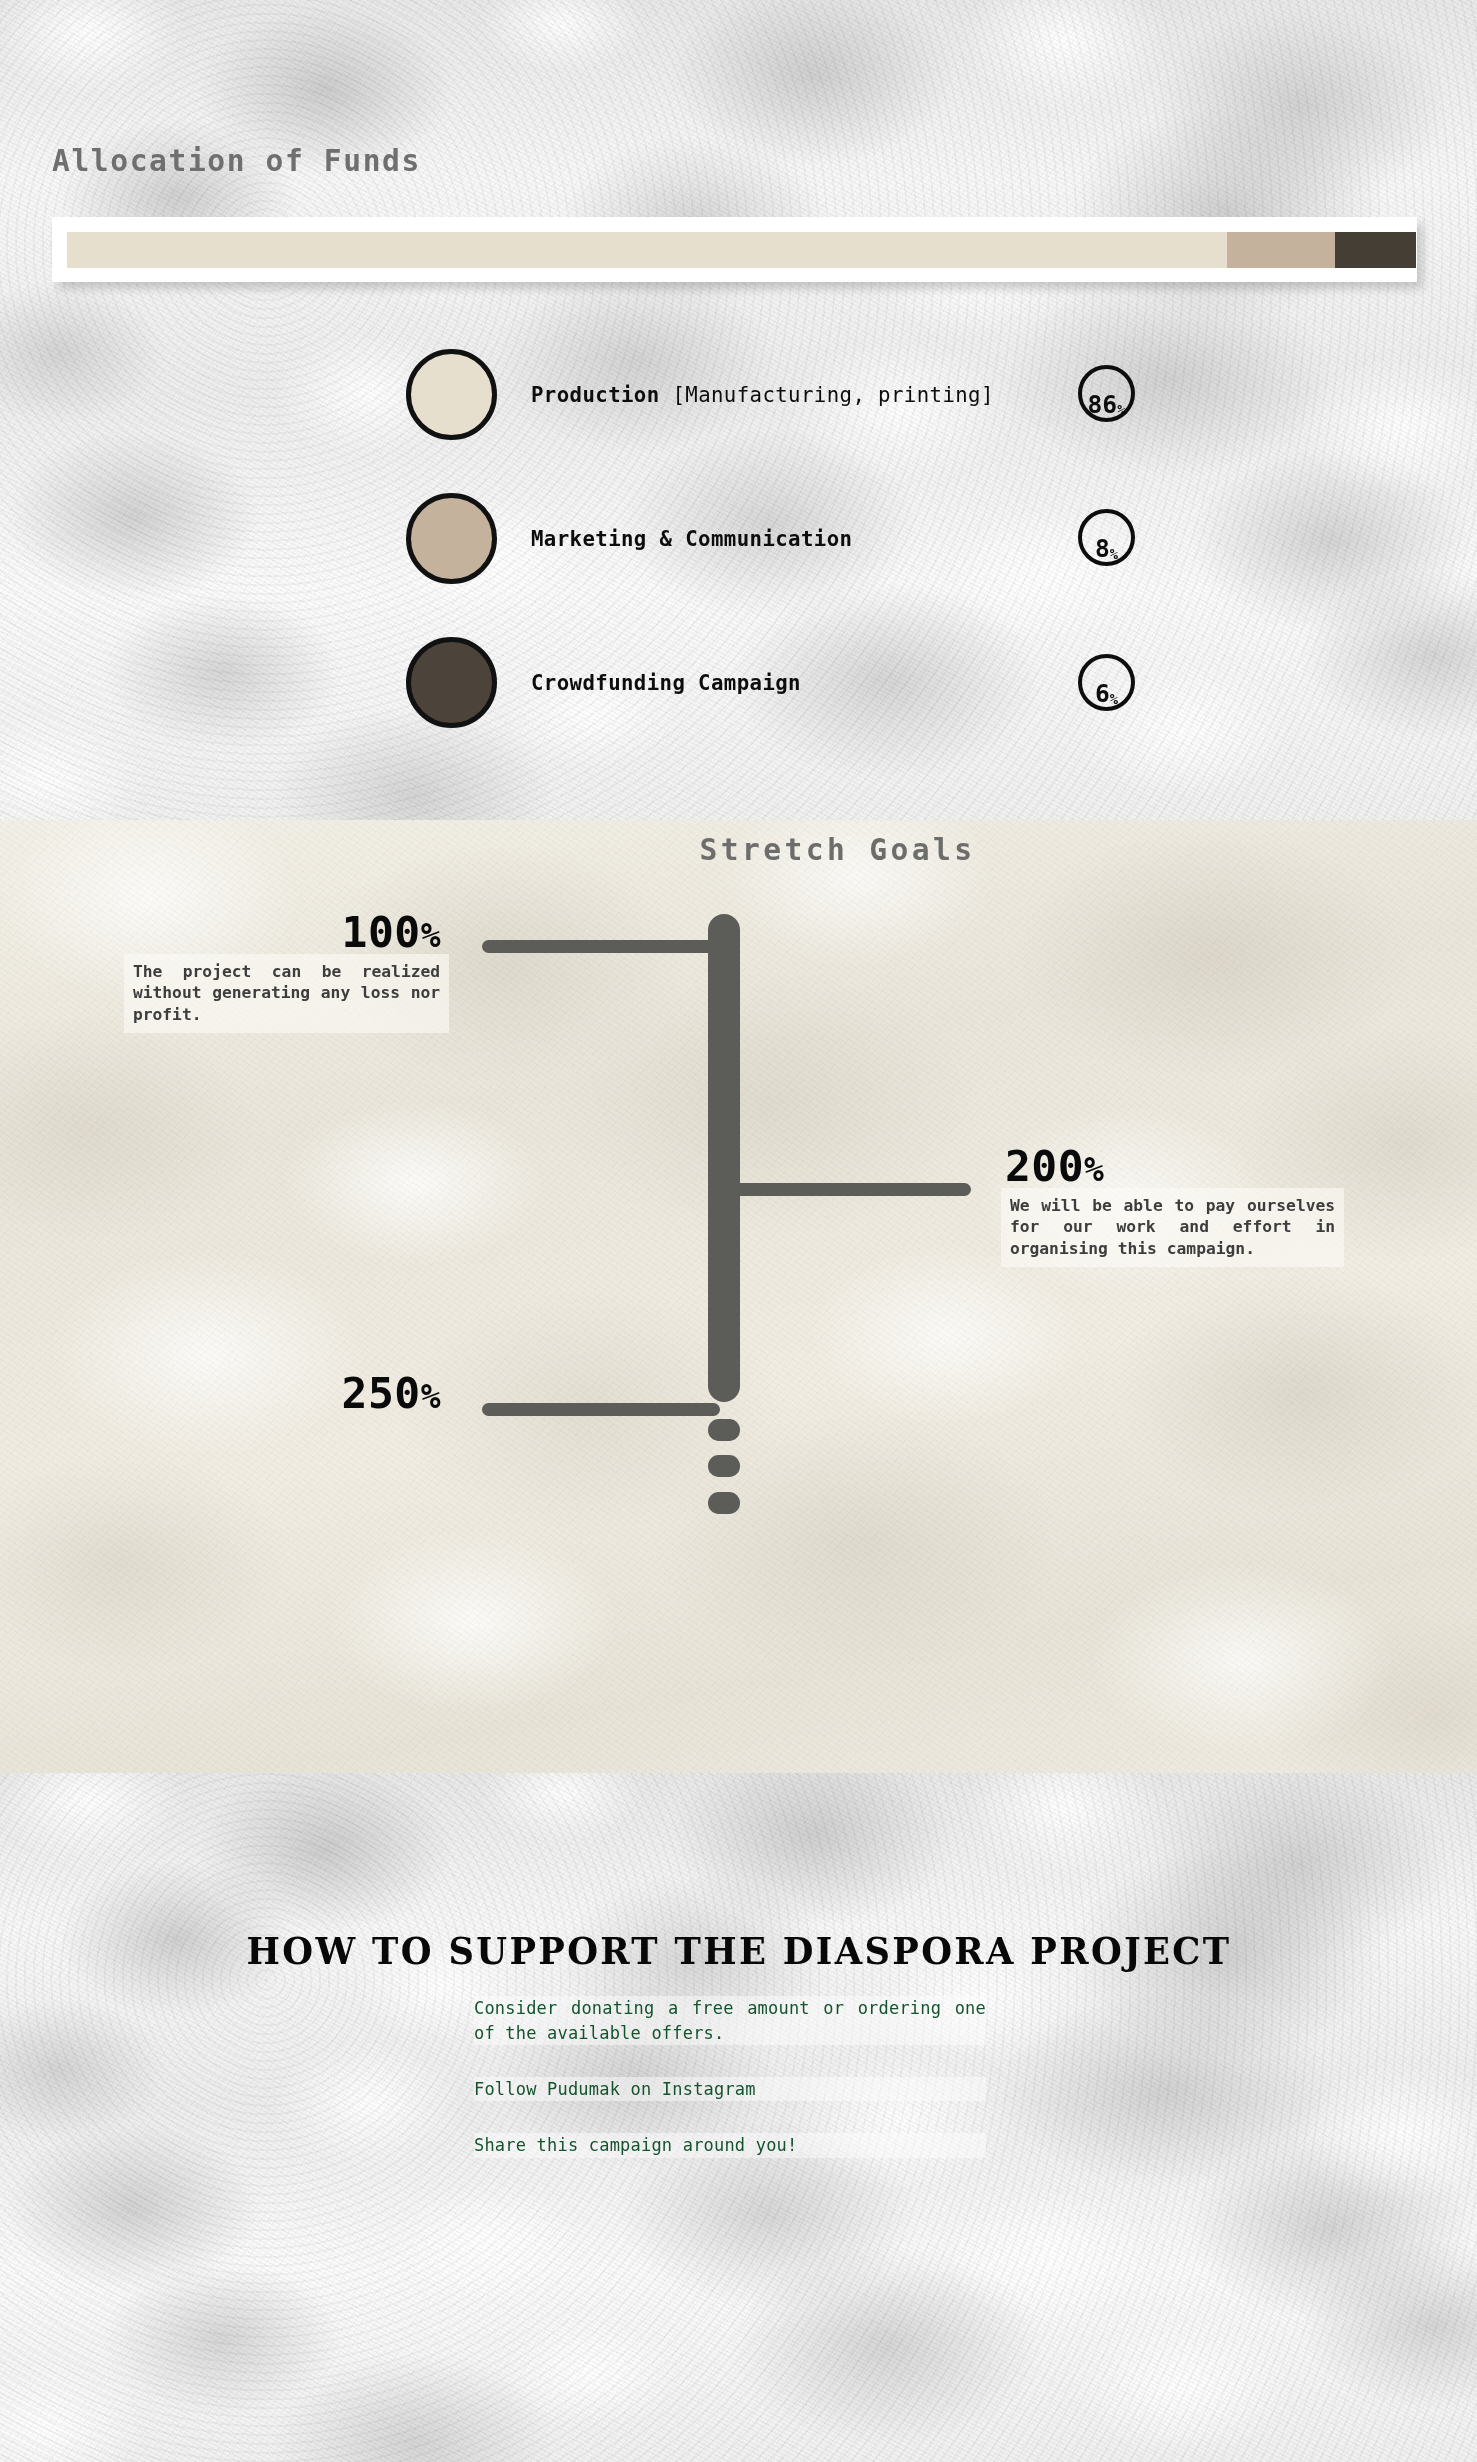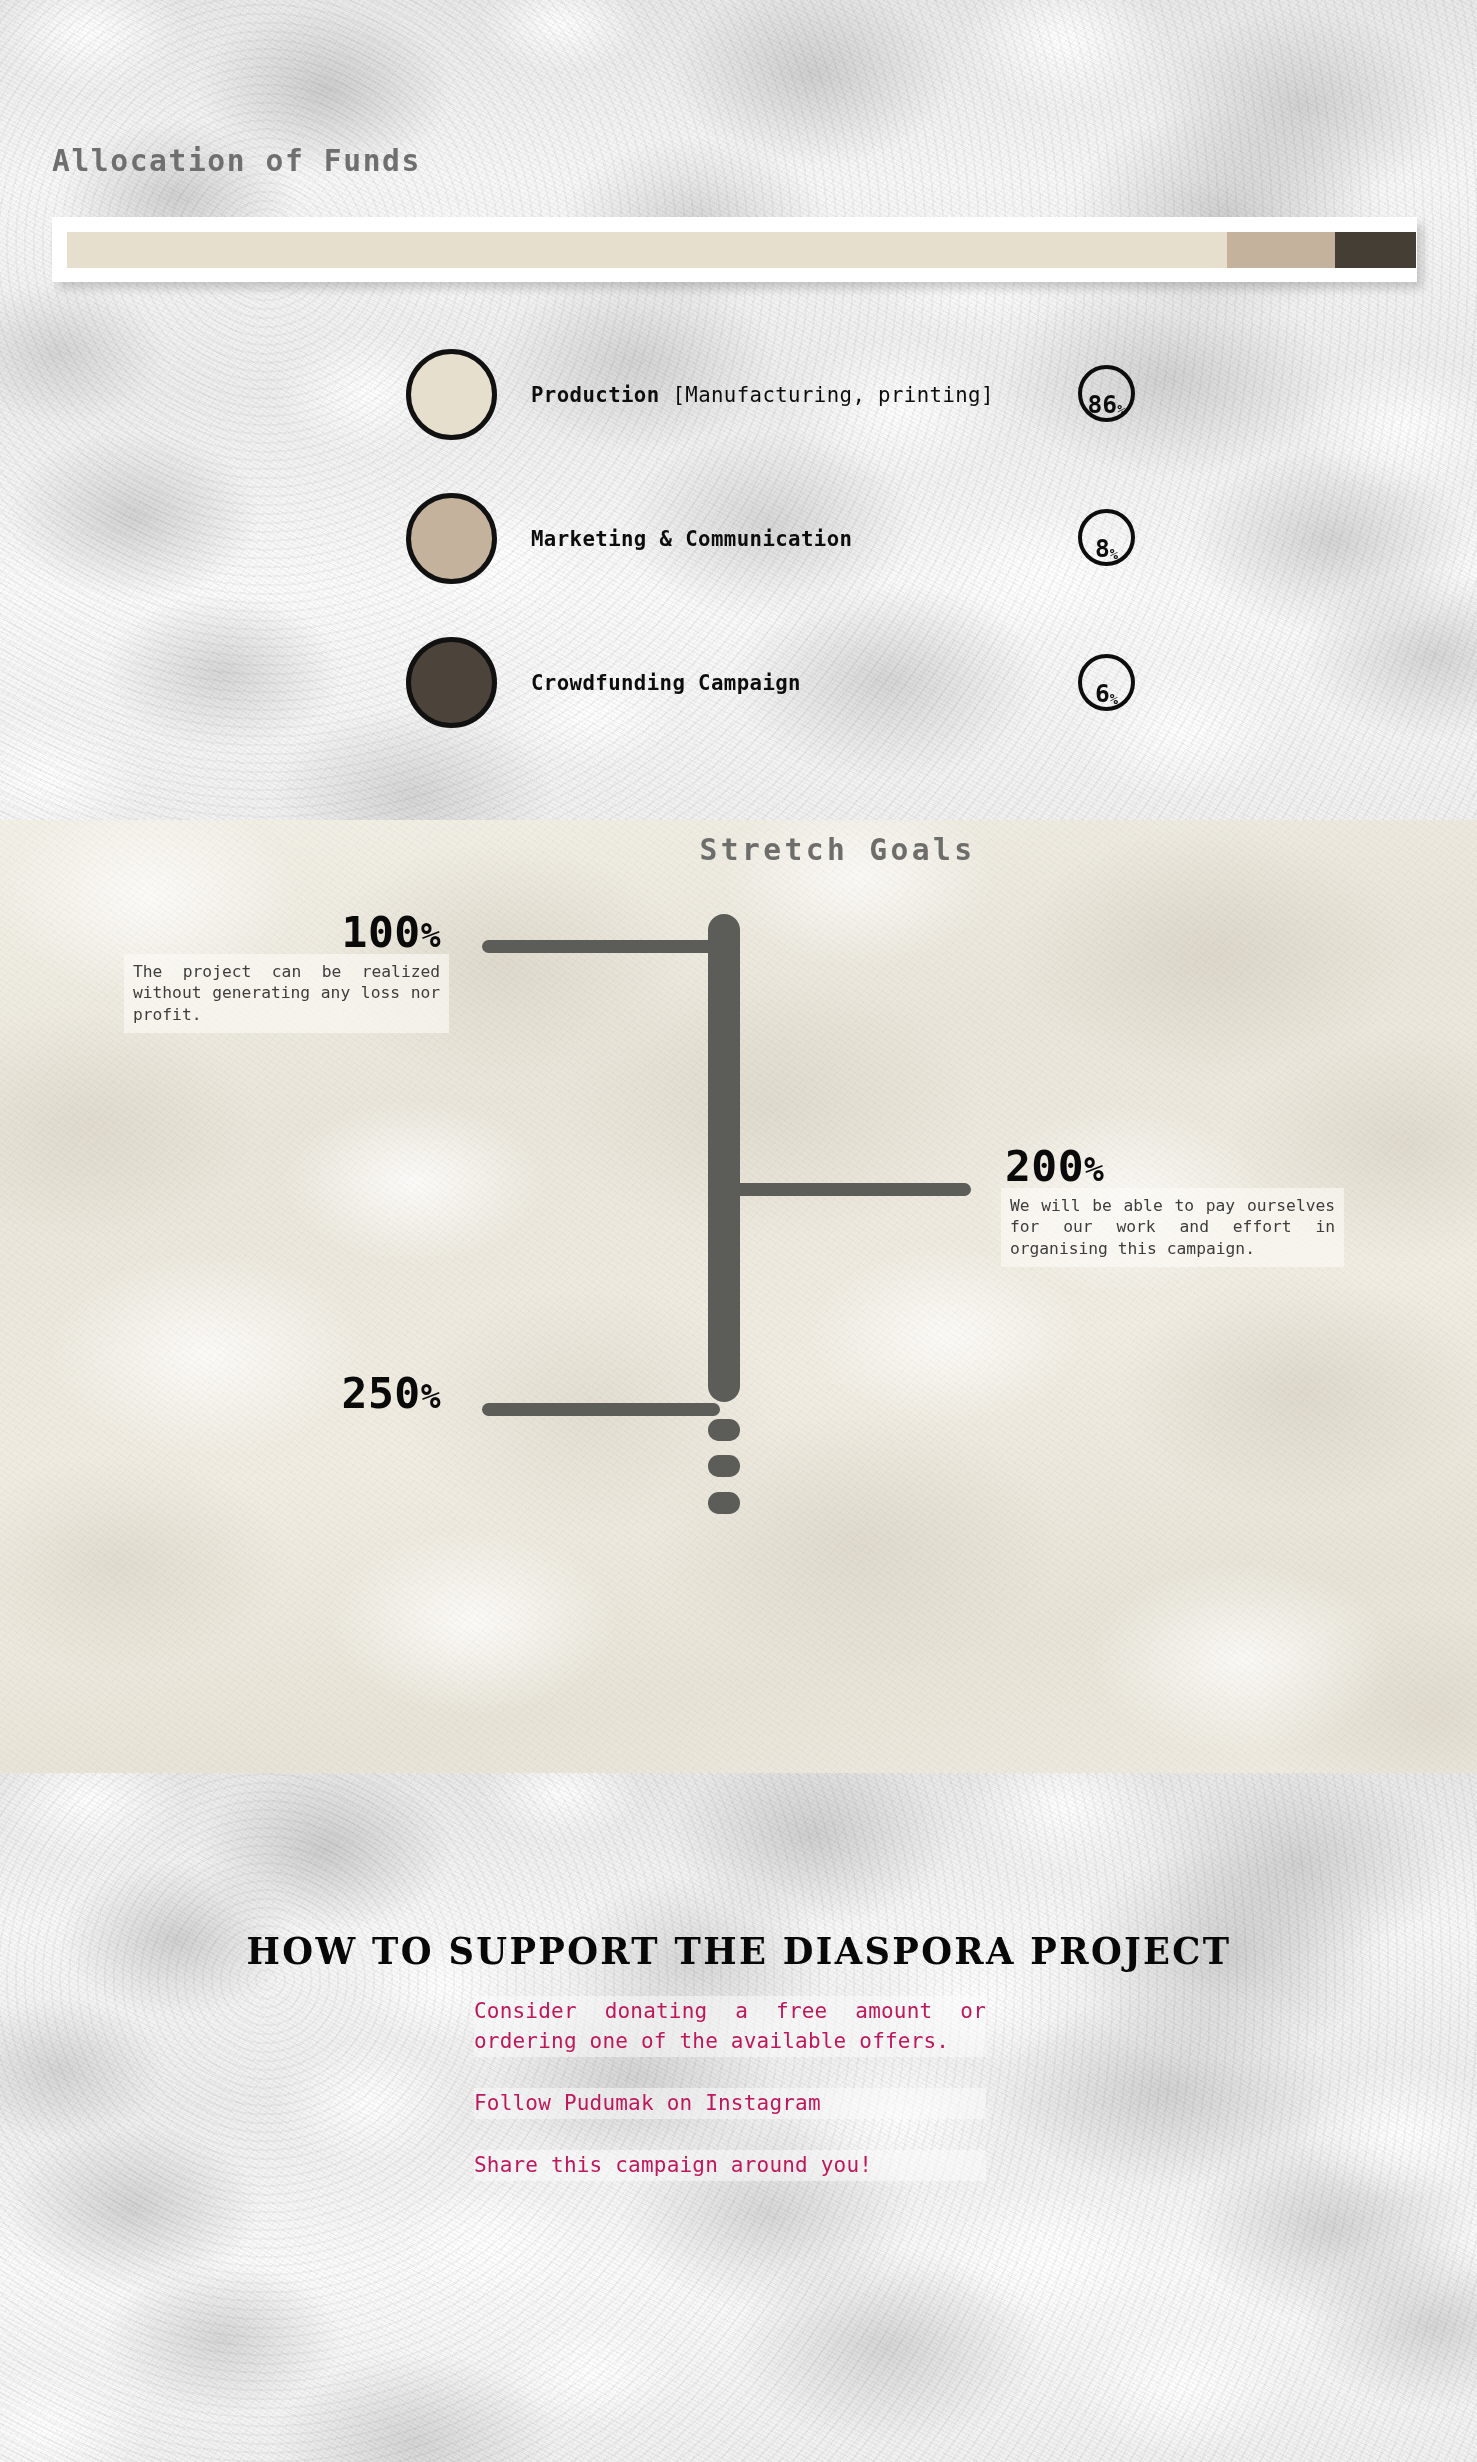--- a/index.html
+++ b/index.html
@@ -203,21 +203,21 @@
   #conn-200 { left:728px; top:363px; width:243px; }
   #conn-250 { left:482px; top:583px; width:238px; }
 
   .goal { position:absolute; }
   .goal-num {
     font-size:43px; font-weight:700; color:#0a0a0a;
     letter-spacing:0.5px; line-height:1;
   }
   .goal-num i { font-style:normal; font-size:33px; }
   .goal-desc {
-    font-size:16.3px; font-weight:400; color:#3d3d3d;
+    font-size:16.3px; font-weight:700; color:#3d3d3d;
     line-height:1.32; text-align:justify;
     background:rgba(251,250,246,.62);
     padding:6.9px 8.9px 7.9px 8.9px;
   }
 
   #goal-100 { left:124px; top:91px; width:325px; }
   #goal-100 .goal-num { text-align:right; padding-right:7.9px; }
   #goal-100 .goal-desc { width:325px; }
 
   #goal-200 { left:1001px; top:325px; width:343px; }
@@ -234,21 +234,21 @@
     text-align:center;
     font-family:"DejaVu Serif", serif;
     font-size:38px; font-weight:700; color:#080808;
     letter-spacing:2.5px;
     transform:scaleX(.93);
   }
   .support-list {
     position:absolute; left:474px; top:223px; width:512px;
   }
   .support-item {
-    font-size:21px; color:#be185d;
+    font-size:17px; color:#14532d;
     line-height:1.45; letter-spacing:0.2px;
     text-align:justify;
     background:rgba(252,252,252,.5);
     margin-bottom:31.5px;
   }
   .support-item:last-child { margin-bottom:0;margin-top:28px; }
 </style>
 </head>
 <body>
 

